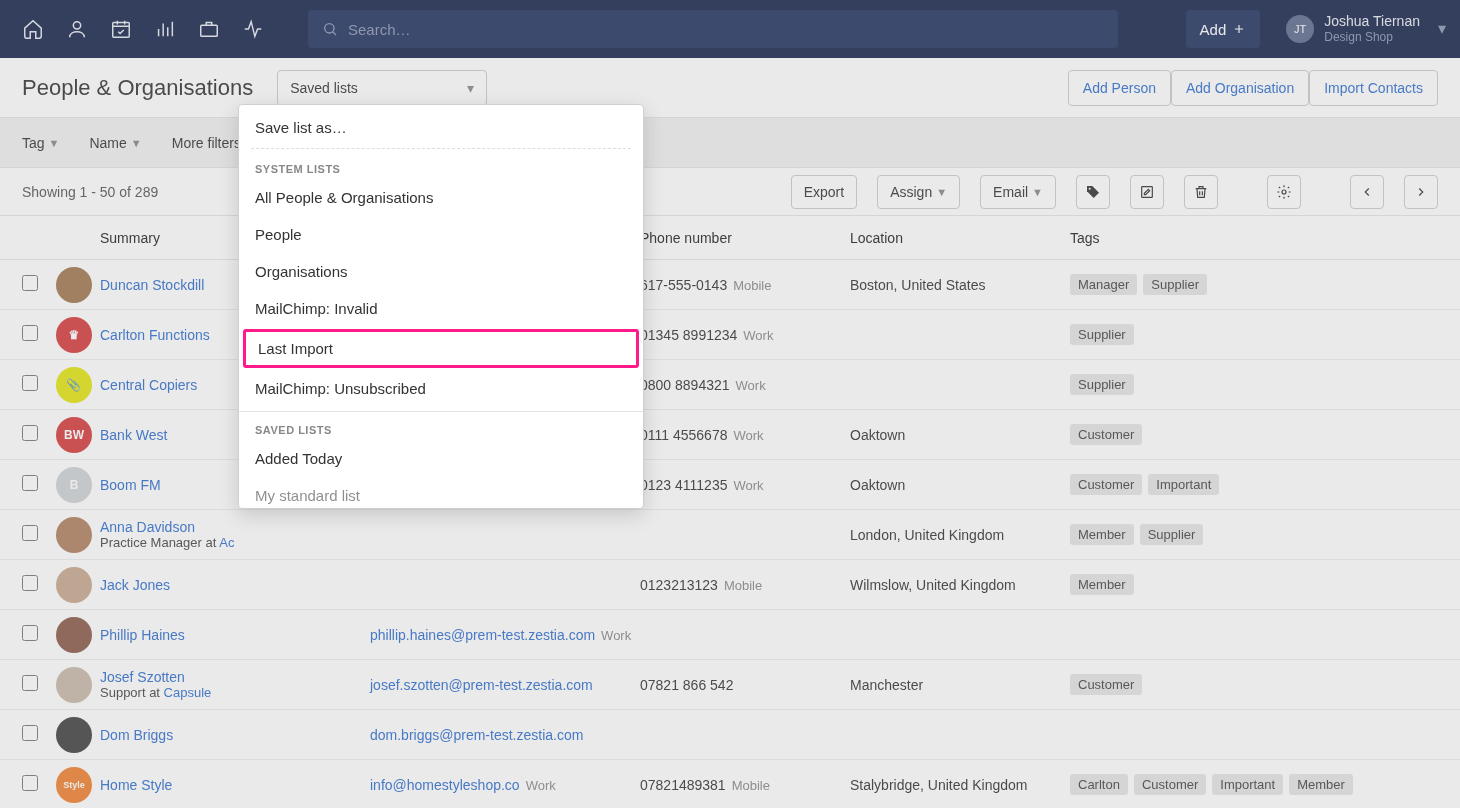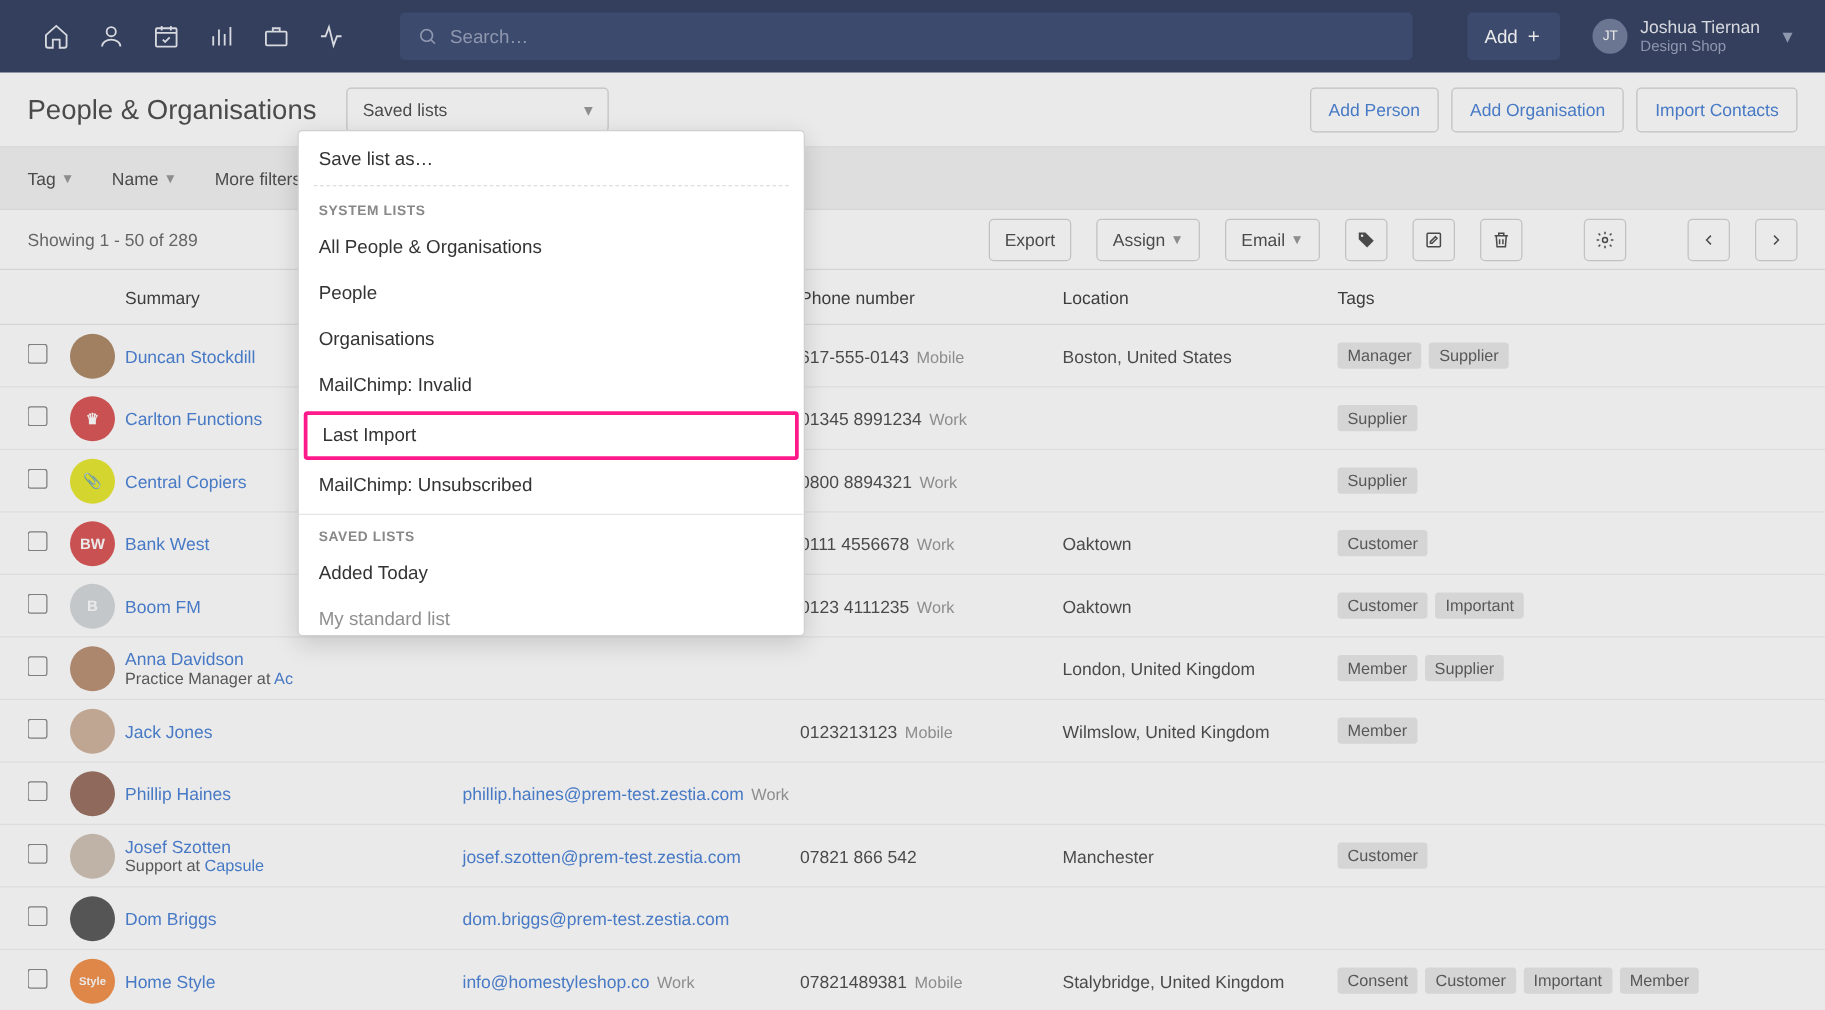--- a/index.html
+++ b/index.html
@@ -1,34 +1,34 @@
 <!DOCTYPE html>
 <html><head>
 <meta charset="utf-8">
 <style>
   * { box-sizing: border-box; margin: 0; padding: 0; font-family: -apple-system, BlinkMacSystemFont, "Segoe UI", Helvetica, Arial, sans-serif; }
   body { background: #fff; width: 1460px; height: 808px; overflow: hidden; position: relative; }
 
-  .topbar { height: 58px; background: #17254c; display: flex; align-items: center; padding: 0 26px; gap: 6px; }
+  .topbar { height: 58px; background: #17254c; display: flex; align-items: center; padding: 0 14px; gap: 6px; }
   .topbar .nav-icons { display: flex; gap: 6px; }
   .topbar .nav-icons .ic { width: 38px; height: 38px; display:flex; align-items:center; justify-content:center; color:#e6e9f0; cursor:pointer; border-radius:4px; }
   .topbar .search { flex: none; width: 810px; margin-left: 30px; height: 38px; background: #213261; border-radius: 4px; display:flex; align-items:center; padding: 0 14px; color:#8b95b3; font-size: 15px; }
   .topbar .search svg { margin-right: 10px; flex:none; }
   .topbar .spacer { flex:1; }
   .topbar .addbtn { height: 38px; padding: 0 14px; background:#213261; color:#fff; font-size:15px; border-radius:4px; display:flex; align-items:center; gap:6px; cursor:pointer; }
   .topbar .user { display:flex; align-items:center; gap:10px; margin-left:20px; cursor:pointer; }
   .topbar .avatar { width:28px; height:28px; border-radius:50%; background:#5b6b8f; color:#fff; font-size:11px; display:flex; align-items:center; justify-content:center; }
   .topbar .uname { color:#e6e9f0; font-size:14px; line-height:1.1; }
   .topbar .usub { color:#8b95b3; font-size:12px; }
   .topbar .chev { color:#8b95b3; margin-left:8px; }
 
   .header { height: 60px; display:flex; align-items:center; padding: 0 22px; border-bottom:1px solid #e5e5e5; position:relative; }
   .header h1 { font-size: 22px; font-weight:400; color:#333; margin-right:24px; }
   .header .saved { width: 210px; height:36px; border:1px solid #ccc; border-radius:4px; background:#fff; display:flex; align-items:center; padding:0 12px; font-size:14px; color:#333; cursor:pointer; justify-content:space-between; }
-  .header .actions { margin-left:auto; display:flex; gap:10px; }
+  .header .actions { margin-left:auto; display:flex; }
   .header .linkbtn { height:36px; padding:0 14px; border:1px solid #ccc; border-radius:4px; background:#fff; color:#2f6fd0; font-size:14px; display:flex; align-items:center; cursor:pointer; }
 
   .filters { height:50px; background:#f0f0f0; border-bottom:1px solid #e5e5e5; display:flex; align-items:center; padding:0 22px; gap:30px; font-size:14px; color:#333; }
   .filters .f { display:flex; align-items:center; gap:4px; cursor:pointer; }
 
   .toolbar { height:48px; display:flex; align-items:center; padding:0 22px; border-bottom:1px solid #e5e5e5; font-size:14px; color:#555; }
   .toolbar .count { }
   .toolbar .tbuttons { margin-left:auto; display:flex; gap:20px; align-items:center; }
   .tbut { height:34px; padding:0 12px; border:1px solid #ccc; border-radius:4px; background:#fff; color:#333; font-size:14px; display:flex; align-items:center; gap:4px; cursor:pointer; }
   .ticon { width:34px; justify-content:center; padding:0; }
@@ -362,21 +362,21 @@
       <div class="col-check"><input type="checkbox" style=""></div>
       <div class="col-av">
         <div class="av" style="background: rgb(240, 128, 48); font-size: 9px;">Style</div>
       </div>
       <div class="col-summary">
         <div><span class="name">Home Style</span></div>
       </div>
       <div class="col-email"><span class="email">info@homestyleshop.co</span><span class="etype">Work</span></div>
       <div class="col-phone"><span class="phone">07821489381</span><span class="ptype">Mobile</span></div>
       <div class="col-loc">Stalybridge, United Kingdom</div>
-      <div class="col-tags"><span class="tag">Consent</span><span class="tag">Customer</span><span class="tag">Important</span><span class="tag">Member</span></div>
+      <div class="col-tags"><span class="tag">Carlton</span><span class="tag">Customer</span><span class="tag">Important</span><span class="tag">Member</span></div>
     </div>
   </div>
 
 <div class="dim"></div>
 
 <div class="dropdown">
   <div class="ddtop">Save list as…</div>
   <div class="ddsep"></div>
   <div class="ddscroll" id="ddscroll">
       <div class="ddgroup">SYSTEM LISTS</div>

